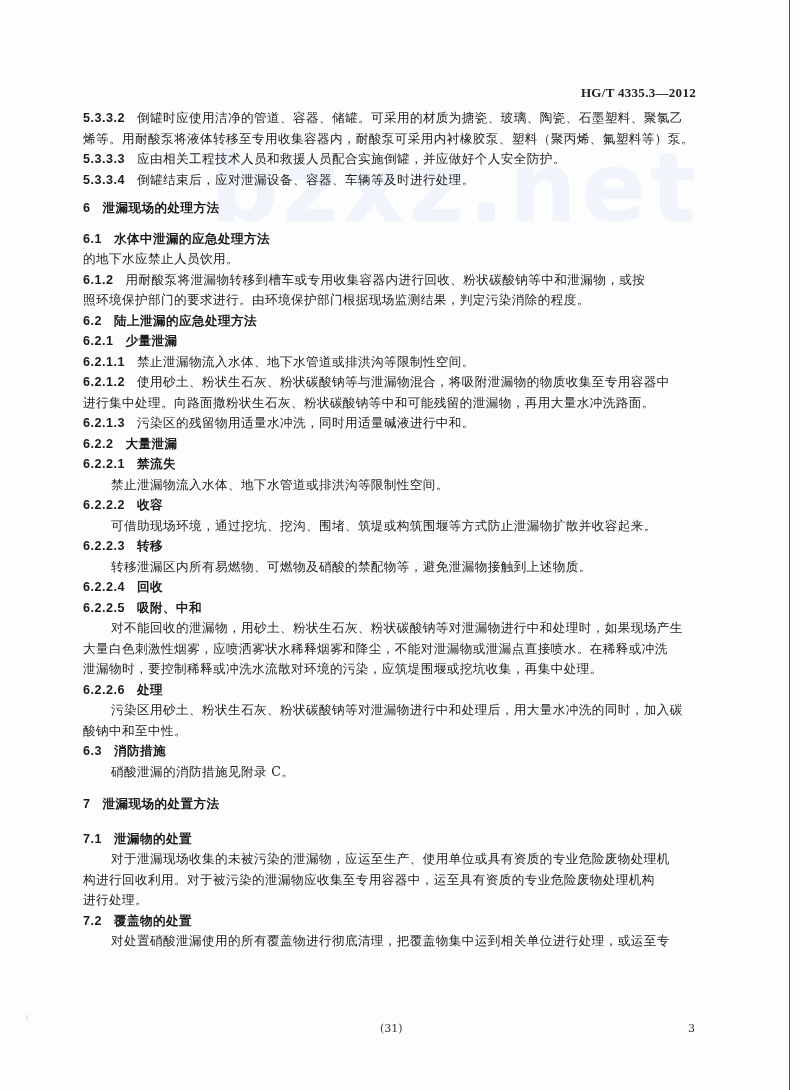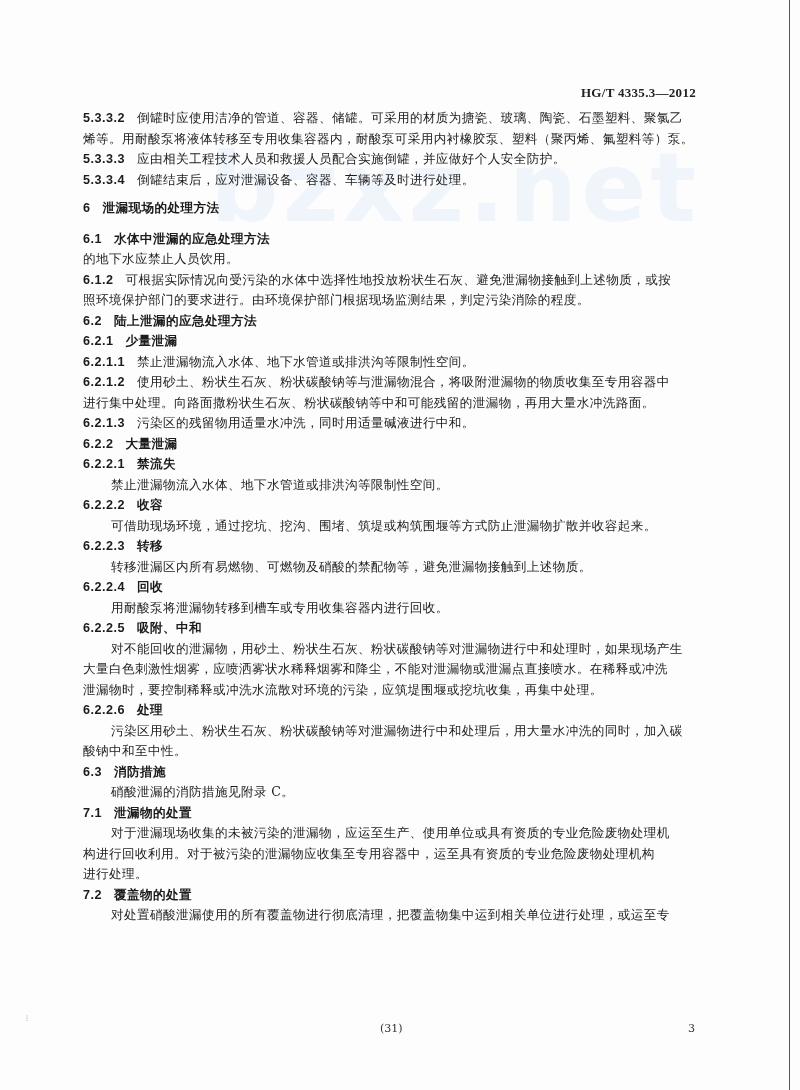--- a/index.html
+++ b/index.html
@@ -35,50 +35,50 @@
   <div class="content">
 
     <div class="line"><span class="num">5.3.3.2</span><span>倒罐时应使用洁净的管道、容器、储罐。可采用的材质为搪瓷、玻璃、陶瓷、石墨塑料、聚氯乙</span></div>
     <div class="line">烯等。用耐酸泵将液体转移至专用收集容器内，耐酸泵可采用内衬橡胶泵、塑料（聚丙烯、氟塑料等）泵。</div>
     <div class="line"><span class="num">5.3.3.3</span><span>应由相关工程技术人员和救援人员配合实施倒罐，并应做好个人安全防护。</span></div>
     <div class="line"><span class="num">5.3.3.4</span><span>倒罐结束后，应对泄漏设备、容器、车辆等及时进行处理。</span></div>
 
     <div class="line h1 gap-before gap-after" style="margin-top:8px;margin-bottom:10px;"><span class="num">6</span><span>泄漏现场的处理方法</span></div>
     <div class="line h-bold"><span class="num">6.1</span><span>水体中泄漏的应急处理方法</span></div>
     <div class="line">的地下水应禁止人员饮用。</div>
-    <div class="line"><span class="num">6.1.2</span><span>可根据实际情况向受污染的水体中选择性地投放粉状生石灰、避免泄漏物接触到上述物质，或按</span></div>
+    <div class="line"><span class="num">6.1.2</span><span>用耐酸泵将泄漏物转移到槽车或专用收集容器内进行回收、粉状碳酸钠等中和泄漏物，或按</span></div>
     <div class="line">照环境保护部门的要求进行。由环境保护部门根据现场监测结果，判定污染消除的程度。</div>
 
     <div class="line h-bold"><span class="num">6.2</span><span>陆上泄漏的应急处理方法</span></div>
     <div class="line h-bold"><span class="num">6.2.1</span><span>少量泄漏</span></div>
     <div class="line"><span class="num">6.2.1.1</span><span>禁止泄漏物流入水体、地下水管道或排洪沟等限制性空间。</span></div>
     <div class="line"><span class="num">6.2.1.2</span><span>使用砂土、粉状生石灰、粉状碳酸钠等与泄漏物混合，将吸附泄漏物的物质收集至专用容器中</span></div>
     <div class="line">进行集中处理。向路面撒粉状生石灰、粉状碳酸钠等中和可能残留的泄漏物，再用大量水冲洗路面。</div>
     <div class="line"><span class="num">6.2.1.3</span><span>污染区的残留物用适量水冲洗，同时用适量碱液进行中和。</span></div>
 
     <div class="line h-bold"><span class="num">6.2.2</span><span>大量泄漏</span></div>
     <div class="line h-bold"><span class="num">6.2.2.1</span><span>禁流失</span></div>
     <div class="line indent">禁止泄漏物流入水体、地下水管道或排洪沟等限制性空间。</div>
     <div class="line h-bold"><span class="num">6.2.2.2</span><span>收容</span></div>
     <div class="line indent">可借助现场环境，通过挖坑、挖沟、围堵、筑堤或构筑围堰等方式防止泄漏物扩散并收容起来。</div>
     <div class="line h-bold"><span class="num">6.2.2.3</span><span>转移</span></div>
     <div class="line indent">转移泄漏区内所有易燃物、可燃物及硝酸的禁配物等，避免泄漏物接触到上述物质。</div>
     <div class="line h-bold"><span class="num">6.2.2.4</span><span>回收</span></div>
-    <div class="line indent">用耐酸泵将泄漏物转移到槽车或专用收集容器内进行回收。</div>
     <div class="line h-bold"><span class="num">6.2.2.5</span><span>吸附、中和</span></div>
     <div class="line indent">对不能回收的泄漏物，用砂土、粉状生石灰、粉状碳酸钠等对泄漏物进行中和处理时，如果现场产生</div>
     <div class="line">大量白色刺激性烟雾，应喷洒雾状水稀释烟雾和降尘，不能对泄漏物或泄漏点直接喷水。在稀释或冲洗</div>
     <div class="line">泄漏物时，要控制稀释或冲洗水流散对环境的污染，应筑堤围堰或挖坑收集，再集中处理。</div>
     <div class="line h-bold"><span class="num">6.2.2.6</span><span>处理</span></div>
     <div class="line indent">污染区用砂土、粉状生石灰、粉状碳酸钠等对泄漏物进行中和处理后，用大量水冲洗的同时，加入碳</div>
     <div class="line">酸钠中和至中性。</div>
 
     <div class="line h-bold"><span class="num">6.3</span><span>消防措施</span></div>
     <div class="line indent">硝酸泄漏的消防措施见附录 C。</div>
 
+    <div class="line h1" style="margin-top:12px;margin-bottom:14px;"><span class="num">7</span><span>泄漏现场的处置方法</span></div>
     <div class="line h-bold"><span class="num">7.1</span><span>泄漏物的处置</span></div>
     <div class="line indent">对于泄漏现场收集的未被污染的泄漏物，应运至生产、使用单位或具有资质的专业危险废物处理机</div>
     <div class="line">构进行回收利用。对于被污染的泄漏物应收集至专用容器中，运至具有资质的专业危险废物处理机构</div>
     <div class="line">进行处理。</div>
     <div class="line h-bold"><span class="num">7.2</span><span>覆盖物的处置</span></div>
     <div class="line indent">对处置硝酸泄漏使用的所有覆盖物进行彻底清理，把覆盖物集中运到相关单位进行处理，或运至专</div>
   </div>
 
   <div class="footer-pg">(31)</div>
   <div class="footer-right">3</div>

